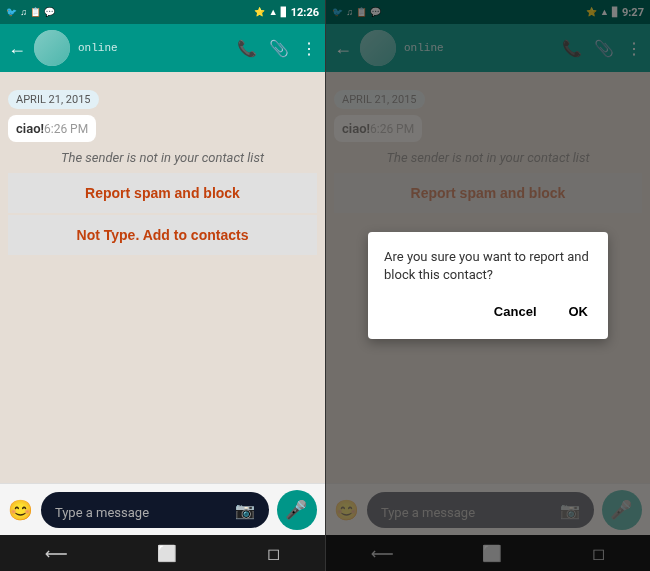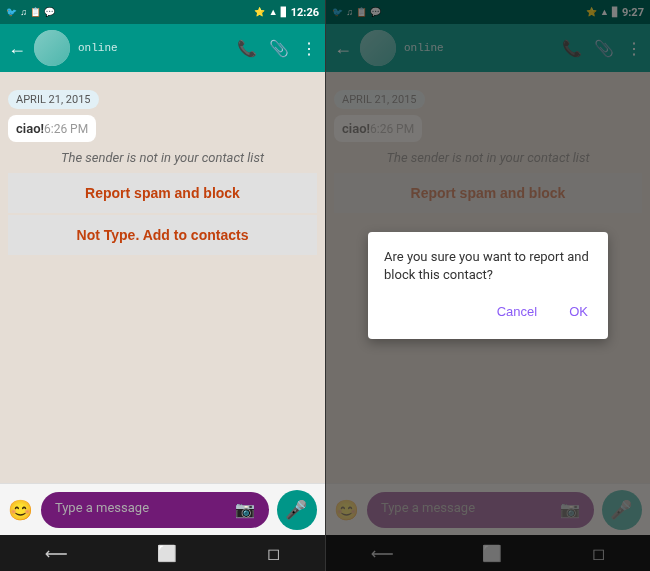--- a/index.html
+++ b/index.html
@@ -179,29 +179,29 @@
       flex-shrink: 0;
       border-top: 1px solid #ddd;
     }
     .emoji-btn {
       color: #8e8e8e;
       font-size: 20px;
       cursor: pointer;
     }
     .message-input {
       flex: 1;
-      background: #701a75;
+      background: #0f172a;
       border-radius: 20px;
       padding: 8px 14px;
       font-size: 13px;
       color: #aaa;
       border: none;
       outline: none;
       display: flex;
-      align-items: flex-start;
+      align-items: flex-end;
       gap: 8px;
       height: 36px;
     }
     .input-placeholder {
       flex: 1;
       color: #aaa;
       font-size: 13px;
     }
     .camera-btn {
       color: #8e8e8e;
@@ -260,22 +260,22 @@
       line-height: 1.4;
       margin-bottom: 16px;
     }
     .dialog-actions {
       display: flex;
       justify-content: flex-end;
       gap: 24px;
     }
     .dialog-btn {
       font-size: 13px;
-      font-weight: normal;
-      color: #8b5cf6;
+      font-weight: bold;
+      color: #000000;
       cursor: pointer;
       background: none;
       border: none;
       padding: 4px;
     }
 
     
     .screen-dimmed .chat-area {
       opacity: 0.5;
     }

